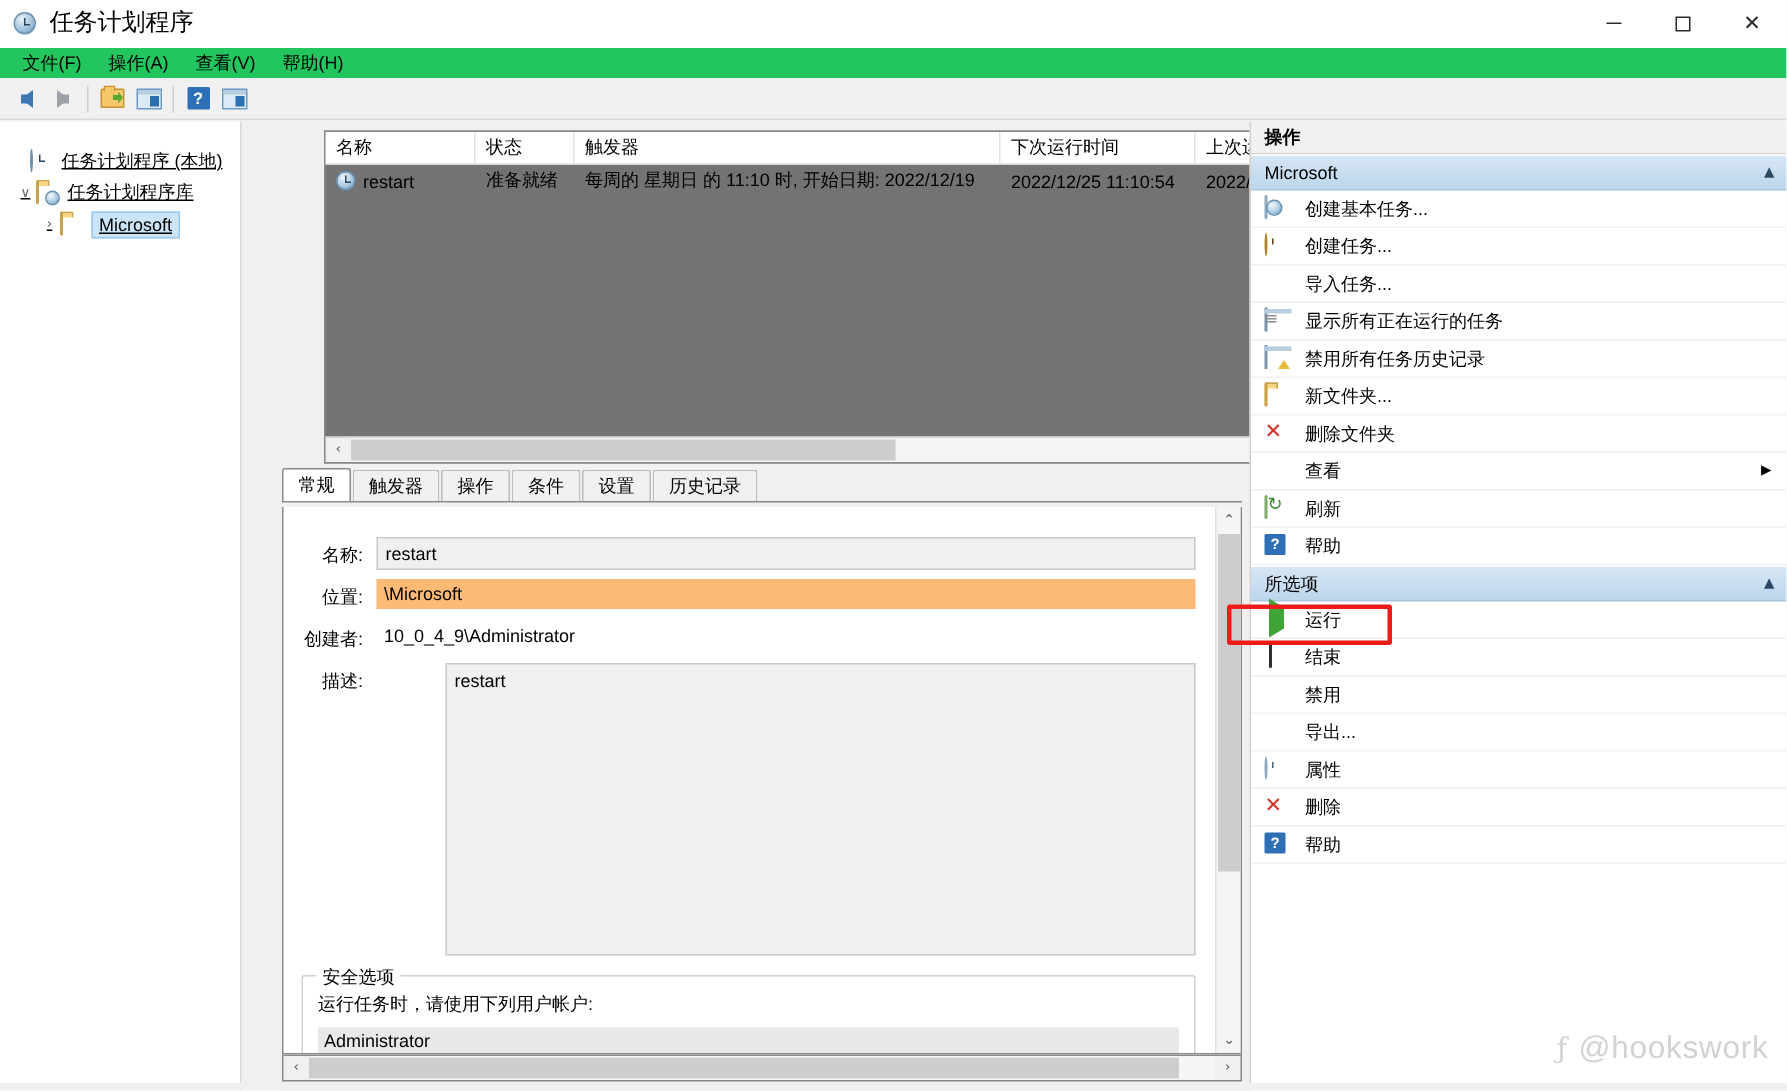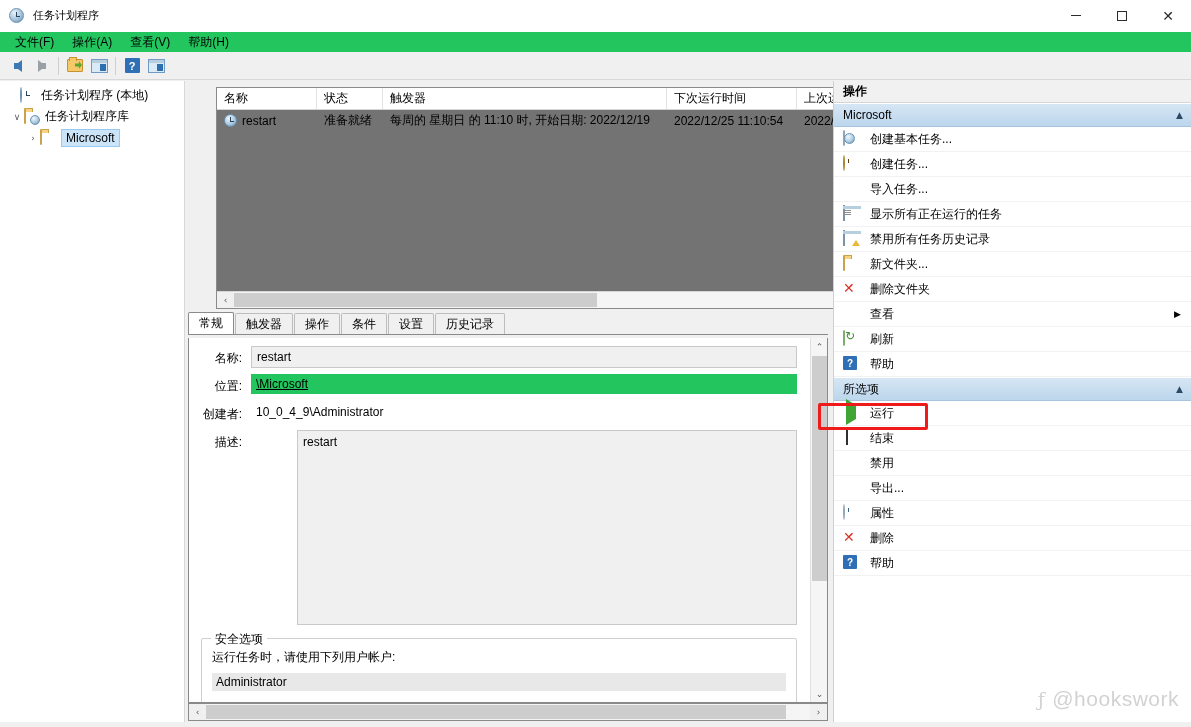--- a/index.html
+++ b/index.html
@@ -20,21 +20,21 @@
     border-bottom:1px solid #ffffff;
   }
   .title-icon { margin-left:9px; width:16px; height:16px; position:relative; }
   .clock-ico {
     width:15px;height:15px;border-radius:50%;
     background:radial-gradient(circle at 35% 30%, #eaf3fb 0%, #9dbdd6 60%, #5b86a8 100%);
     border:1px solid #6b93b3; position:relative;
   }
   .clock-ico:before{content:"";position:absolute;left:6px;top:3px;width:1px;height:5px;background:#27465e;}
   .clock-ico:after{content:"";position:absolute;left:6px;top:7px;width:4px;height:1px;background:#27465e;}
-  .title-text { margin-left:8px; font-size:11px; color:#000; }
+  .title-text { margin-left:8px; font-size:16px; color:#000; }
   .win-buttons { margin-left:auto; display:flex; height:32px; }
   .win-btn {
     width:46px; height:32px; display:flex; align-items:center; justify-content:center;
     font-size:13px; color:#2b2b2b; background:#ffffff;
   }
   .glyph-min { width:10px; height:1px; background:#2b2b2b; }
   .glyph-max { width:10px; height:10px; border:1px solid #2b2b2b; }
   .glyph-close { font-size:14px; line-height:1; font-family:"DejaVu Sans", sans-serif; }
 
   
@@ -70,23 +70,24 @@
   .panel-ico:before{content:"";position:absolute;left:0;top:0;right:0;height:3px;background:#b6cede;}
   .panel-ico .mark{position:absolute;right:1px;bottom:1px;width:6px;height:7px;background:#2d6fb0;}
   .panel-ico.sel{background:#dbeaf7;border-color:#6f9bc4;}
   .help-ico {
     width:15px;height:15px;background:#2f6fb5;color:#fff;font-size:11px;font-weight:bold;
     display:flex;align-items:center;justify-content:center;border-radius:1px;
   }
 
   
   .tree-pane {
-    position:absolute; left:0; top:81px; width:185px; height:646px;
-    background:#ffffff; border-right:1px solid #d8d8d8; padding-top:4px;
+    position:absolute; left:0; top:81px; width:161px; height:646px;
+    background:#ffffff; border-right:1px solid #d8d8d8; padding-top:16px;
     font-size:12px;
+    text-decoration:underline;
   }
   .tree-row { display:flex; align-items:center; height:21px; padding-left:4px; }
   .tree-row .exp {
     width:14px; text-align:center; font-size:9px; color:#5a5a5a;
     font-family:"DejaVu Sans", sans-serif;
   }
   .tree-ico { width:16px; height:16px; margin-right:5px; position:relative; flex:none; }
   .tico-clock {
     width:14px;height:14px;border-radius:50%;
     background:radial-gradient(circle at 35% 30%, #f0f7fc 0%, #a6c6dd 60%, #5b86a8 100%);
@@ -149,28 +150,28 @@
     background:#f0f0f0; border:1px solid #bdbdbd; border-bottom:none; margin-right:1px;
     border-radius:2px 2px 0 0; color:#000;
   }
   .tab.active { background:#ffffff; border-color:#8a8a8a; height:22px; position:relative; z-index:2; }
 
   
   .detail {
     position:absolute; left:2px; top:257px; width:640px; height:365px;
     background:#ffffff; border:1px solid #8a8a8a; border-top:none; overflow:hidden;
   }
-  .detail-inner { position:absolute; left:0; top:0; width:622px; height:100%; padding:8px 0 0 0; }
+  .detail-inner { position:absolute; left:0; top:0; width:622px; height:100%; padding:20px 0 0 0; }
   .field-row { display:flex; align-items:flex-start; margin:0 0 0 0; height:28px; }
   .field-label { width:62px; text-align:right; padding-right:9px; font-size:12px; padding-top:4px; flex:none; }
   .field-val {
     flex:1; margin-right:14px; font-size:12px; padding:3px 5px; color:#000;
   }
   .field-val.boxed { background:#f0f0f0; border:1px solid #c9c9c9; }
-  .field-val.plain { background:#22c55e; border:none; padding:3px 5px;text-decoration:underline; }
+  .field-val.plain { background:#fdba74; border:none; padding:3px 5px; }
   .desc-box {
     flex:1; margin-right:14px; height:195px; background:#f0f0f0; border:1px solid #c9c9c9;
     padding:4px 5px; font-size:12px;
   }
   .group {
     margin:13px 14px 0 12px; border:1px solid #d0d0d0; border-radius:2px;
     padding:10px 10px 8px 10px; position:relative;
   }
   .group-title {
     position:absolute; top:-8px; left:9px; background:#ffffff; padding:0 4px; font-size:12px;

